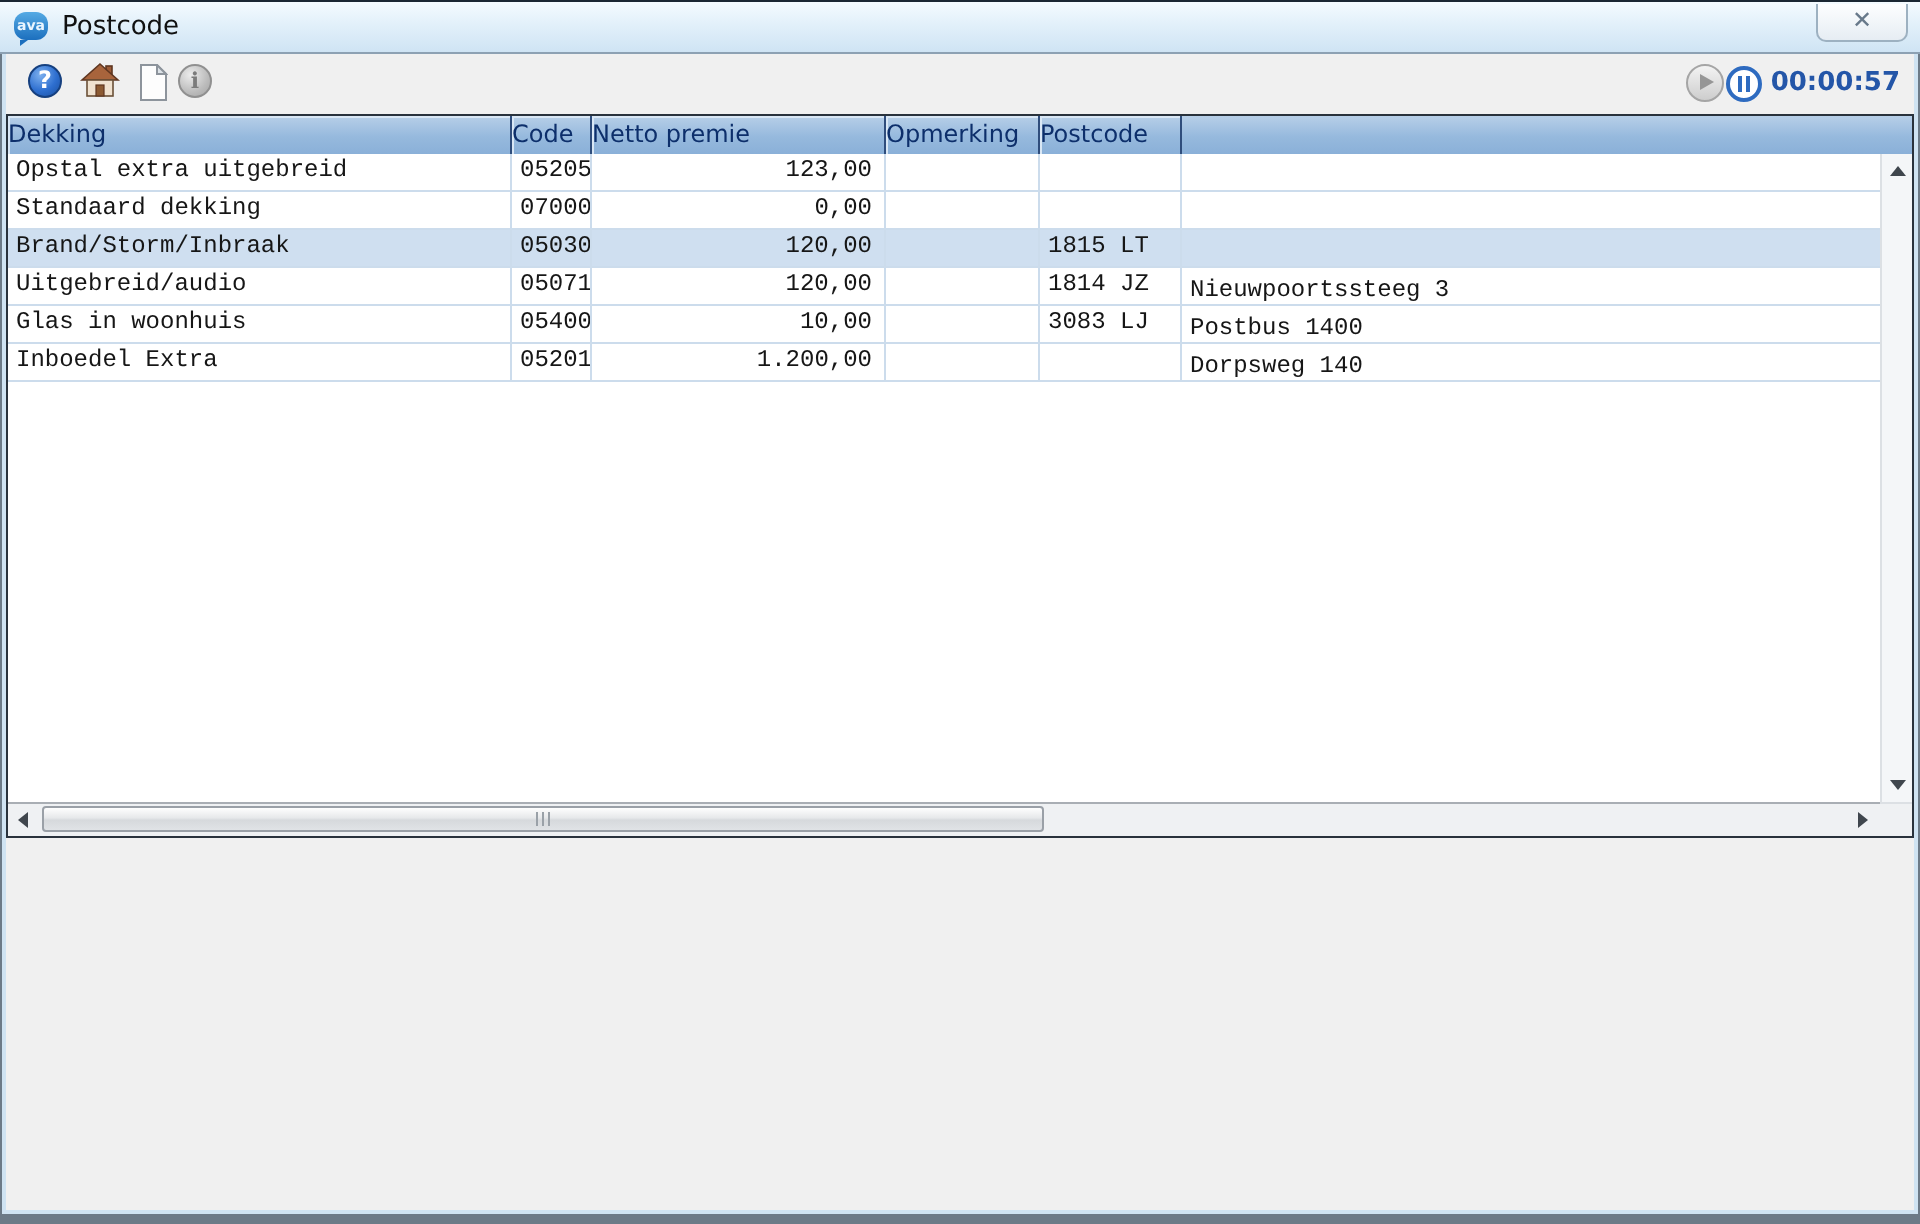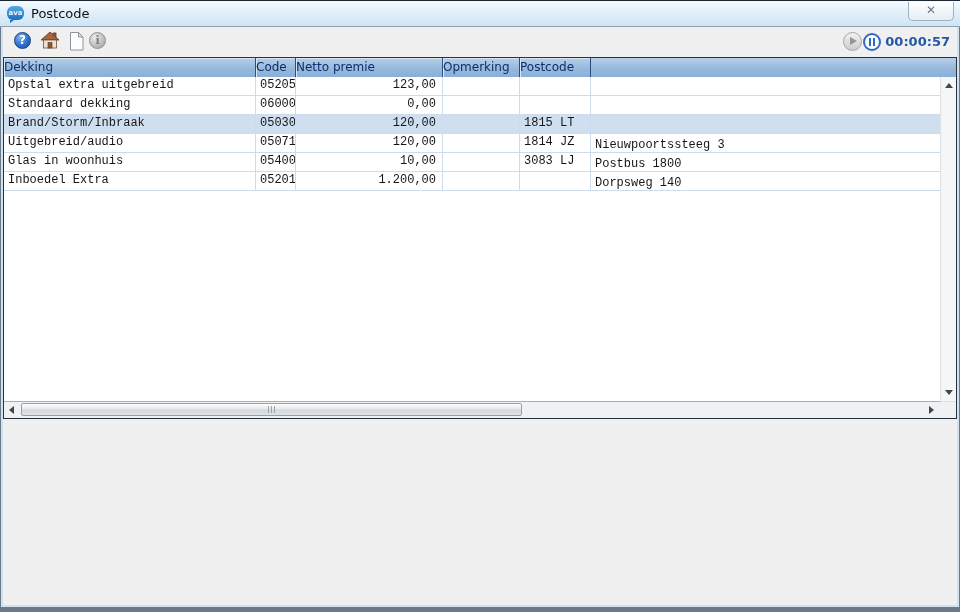--- a/index.html
+++ b/index.html
@@ -153,41 +153,41 @@
             <div class="row">
               <div class="td c0">Opstal extra uitgebreid</div>
               <div class="td c1">05205</div>
               <div class="td c2">123,00</div>
               <div class="td c3"></div>
               <div class="td c4"></div>
               <div class="td c5"></div>
             </div>
             <div class="row">
               <div class="td c0">Standaard dekking</div>
-              <div class="td c1">06000</div>
+              <div class="td c1">07000</div>
               <div class="td c2">0,00</div>
               <div class="td c3"></div>
               <div class="td c4"></div>
               <div class="td c5"></div>
             </div>
             <div class="row selected">
               <div class="td c0">Brand/Storm/Inbraak</div>
               <div class="td c1">05030</div>
               <div class="td c2">120,00</div>
               <div class="td c3"></div>
               <div class="td c4">1815 LT</div>
               <div class="td c5">Nieuwpoortssteeg 3</div>
             </div>
             <div class="row">
               <div class="td c0">Uitgebreid/audio</div>
               <div class="td c1">05071</div>
               <div class="td c2">120,00</div>
               <div class="td c3"></div>
               <div class="td c4">1814 JZ</div>
-              <div class="td c5">Postbus 1800</div>
+              <div class="td c5">Postbus 1400</div>
             </div>
             <div class="row">
               <div class="td c0">Glas in woonhuis</div>
               <div class="td c1">05400</div>
               <div class="td c2">10,00</div>
               <div class="td c3"></div>
               <div class="td c4">3083 LJ</div>
               <div class="td c5">Dorpsweg 140</div>
             </div>
             <div class="row">

